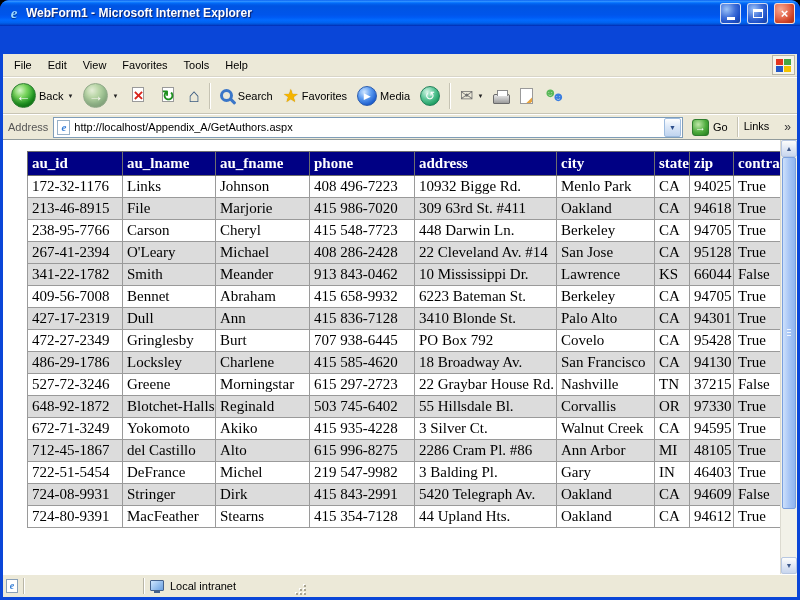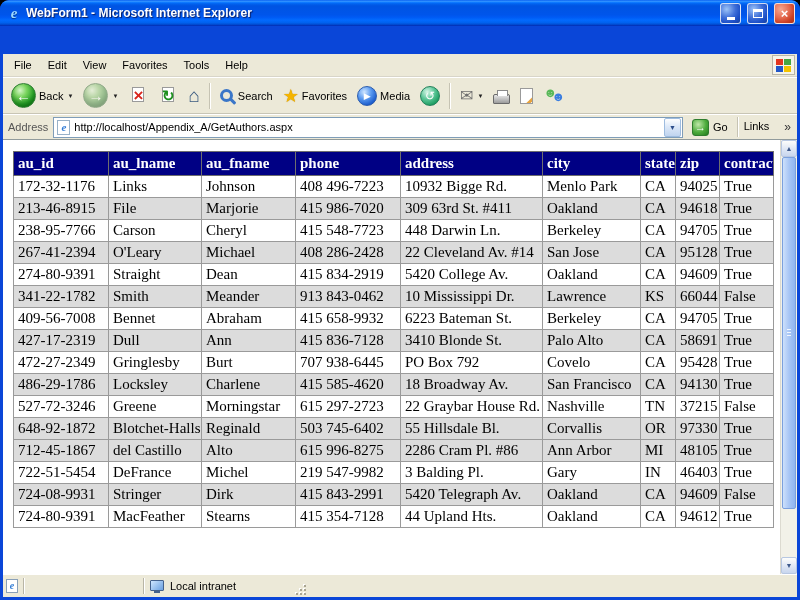--- a/index.html
+++ b/index.html
@@ -99,21 +99,21 @@
   .go-btn { display:flex; align-items:center; gap:4px; padding:1px 4px; }
   .go-icon { width:17px; height:17px; border-radius:3px; display:flex; align-items:center; justify-content:center;
              color:#fff; font-weight:bold; font-size:11px; border:1px solid #2e7d2e;
              background:radial-gradient(circle at 35% 30%, #bfe8a8, #4cab3c 55%, #217a1e); }
   .addr-sep { width:0; height:20px; border-left:1px solid #c6c3b3; border-right:1px solid #fff; }
   .links { display:flex; align-items:flex-start; gap:15px; padding-right:1px; }
   .links-chevron { font-size:12px; color:#333; }
 
   
   .content { flex:1; min-height:0; display:flex; background:#fff; }
-  .page { flex:1; min-width:0; overflow:hidden; padding:11px 0 0 10px; background:#fff; }
+  .page { flex:1; min-width:0; overflow:hidden; padding:11px 0 0 24px; background:#fff; }
   .vscroll { width:17px; flex:none; display:flex; flex-direction:column; background:#f2f1e8;
              border-left:1px solid #dcdad0; }
   .scroll-btn { height:17px; flex:none; display:flex; align-items:center; justify-content:center;
                 font-size:7px; color:#3f5a8c; border:1px solid #b7c7e2; border-radius:2px;
                 background:linear-gradient(180deg,#fdfdfb,#e1e8f5 50%,#c8d6ee); }
   .scroll-track { flex:1; position:relative; }
   .scroll-thumb { position:absolute; left:1px; right:1px; top:0; height:88%; border-radius:2px;
                   background:linear-gradient(90deg,#cde0fb 0%,#a8c6f5 50%,#8fb4f0 100%);
                   border:1px solid #7ba0dd; }
   .scroll-thumb::after { content:""; position:absolute; left:4px; right:4px; top:calc(50% - 4px); height:8px;
@@ -340,31 +340,20 @@
                 <td>267-41-2394</td>
                 <td>O'Leary</td>
                 <td>Michael</td>
                 <td>408 286-2428</td>
                 <td>22 Cleveland Av. #14</td>
                 <td>San Jose</td>
                 <td>CA</td>
                 <td>95128</td>
                 <td>True</td>
               </tr>
-              <tr>
-                <td>274-80-9391</td>
-                <td>Straight</td>
-                <td>Dean</td>
-                <td>415 834-2919</td>
-                <td>5420 College Av.</td>
-                <td>Oakland</td>
-                <td>CA</td>
-                <td>94609</td>
-                <td>True</td>
-              </tr>
               <tr class="alt">
                 <td>341-22-1782</td>
                 <td>Smith</td>
                 <td>Meander</td>
                 <td>913 843-0462</td>
                 <td>10 Mississippi Dr.</td>
                 <td>Lawrence</td>
                 <td>KS</td>
                 <td>66044</td>
                 <td>False</td>
@@ -381,21 +370,21 @@
                 <td>True</td>
               </tr>
               <tr class="alt">
                 <td>427-17-2319</td>
                 <td>Dull</td>
                 <td>Ann</td>
                 <td>415 836-7128</td>
                 <td>3410 Blonde St.</td>
                 <td>Palo Alto</td>
                 <td>CA</td>
-                <td>58691</td>
+                <td>94301</td>
                 <td>True</td>
               </tr>
               <tr>
                 <td>472-27-2349</td>
                 <td>Gringlesby</td>
                 <td>Burt</td>
                 <td>707 938-6445</td>
                 <td>PO Box 792</td>
                 <td>Covelo</td>
                 <td>CA</td>
@@ -426,20 +415,31 @@
               </tr>
               <tr class="alt">
                 <td>648-92-1872</td>
                 <td>Blotchet-Halls</td>
                 <td>Reginald</td>
                 <td>503 745-6402</td>
                 <td>55 Hillsdale Bl.</td>
                 <td>Corvallis</td>
                 <td>OR</td>
                 <td>97330</td>
+                <td>True</td>
+              </tr>
+              <tr>
+                <td>672-71-3249</td>
+                <td>Yokomoto</td>
+                <td>Akiko</td>
+                <td>415 935-4228</td>
+                <td>3 Silver Ct.</td>
+                <td>Walnut Creek</td>
+                <td>CA</td>
+                <td>94595</td>
                 <td>True</td>
               </tr>
               <tr class="alt">
                 <td>712-45-1867</td>
                 <td>del Castillo</td>
                 <td>Alto</td>
                 <td>615 996-8275</td>
                 <td>2286 Cram Pl. #86</td>
                 <td>Ann Arbor</td>
                 <td>MI</td>

